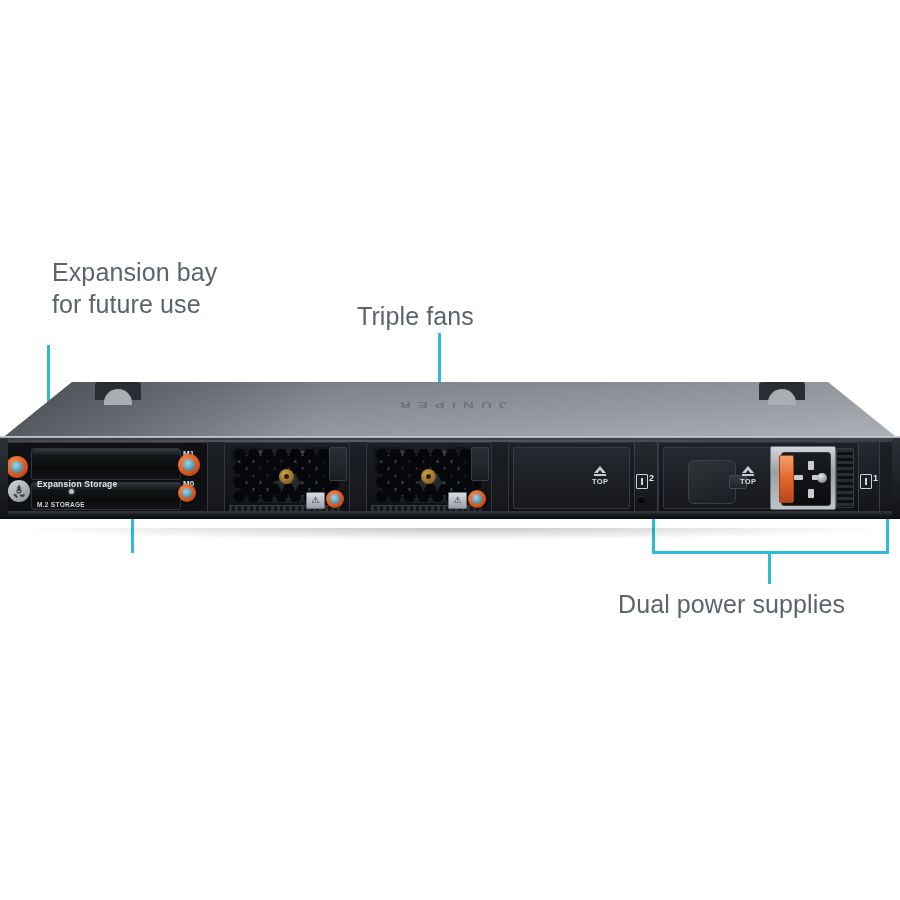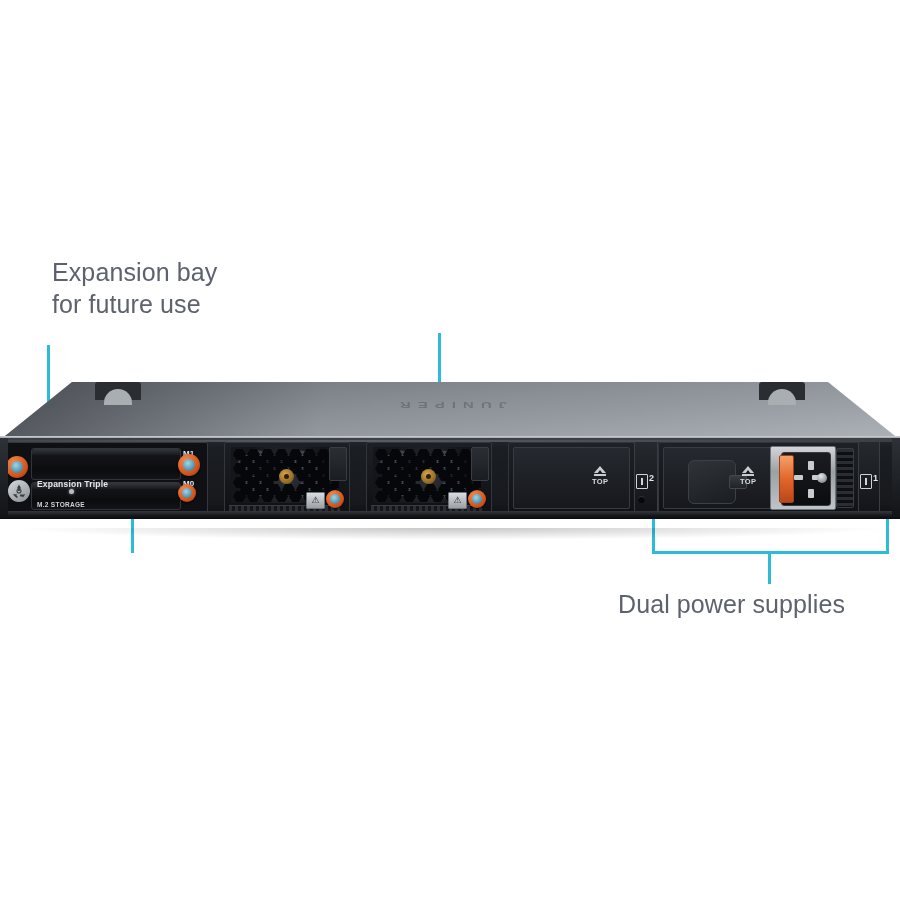--- a/index.html
+++ b/index.html
@@ -277,20 +277,21 @@
   }
 </style>
 </head>
 <body>
 
 <div class="stage">
 
   <div class="callout-label" id="lbl-expansion">Expansion bay
 for future use</div>
 
+  <div class="callout-label" id="lbl-fans">Triple fans</div>
 
 
   <div class="callout-label" id="lbl-psu">Dual power supplies</div>
 
   <div class="ln vln" style="left:47px;top:345px;height:120px;"></div>
   <div class="dot" style="left:43px;top:458px;"></div>
 
   <div class="ln vln" style="left:438px;top:333px;height:75px;"></div>
   <div class="ln hln" style="left:205px;top:406px;width:435px;"></div>
   <div class="ln vln" style="left:205px;top:406px;height:26px;"></div>
@@ -316,21 +317,21 @@
     <div class="face">
 
       <div class="mod" id="bay-expansion">
         <div class="bay-slot" id="slot-m1">
           <div class="slot-cap"></div>
         </div>
         <div class="bay-slot" id="slot-m0">
           <div class="slot-cap"></div>
         </div>
         <div class="slot-led"></div>
-        <div class="slot-txt" id="txt-expansion">Expansion Triple</div>
+        <div class="slot-txt" id="txt-expansion">Expansion Storage</div>
         <div class="slot-txt" id="txt-m2">M.2 STORAGE</div>
         <div class="mlabel" id="m1-label">M1</div>
         <div class="mlabel" id="m0-label">M0</div>
       </div>
 
       <div class="badge-recycle">
         <svg width="16" height="16" viewBox="0 0 16 16" aria-hidden="true">
           <path d="M8 1.6 L10.2 5.4 L8.9 5.4 L8.9 8 L7.1 8 L7.1 5.4 L5.8 5.4 Z" fill="#3a3f45"></path>
           <path d="M1.8 11.2 L6.1 11.2 L5.4 12.3 L7.0 13.9 L5.7 15.0 L3.2 12.8 Z" fill="#3a3f45"></path>
           <path d="M14.2 11.2 L12.0 14.6 L11.2 13.4 L9.0 13.4 L9.0 11.5 L11.6 11.5 Z" fill="#3a3f45"></path>

